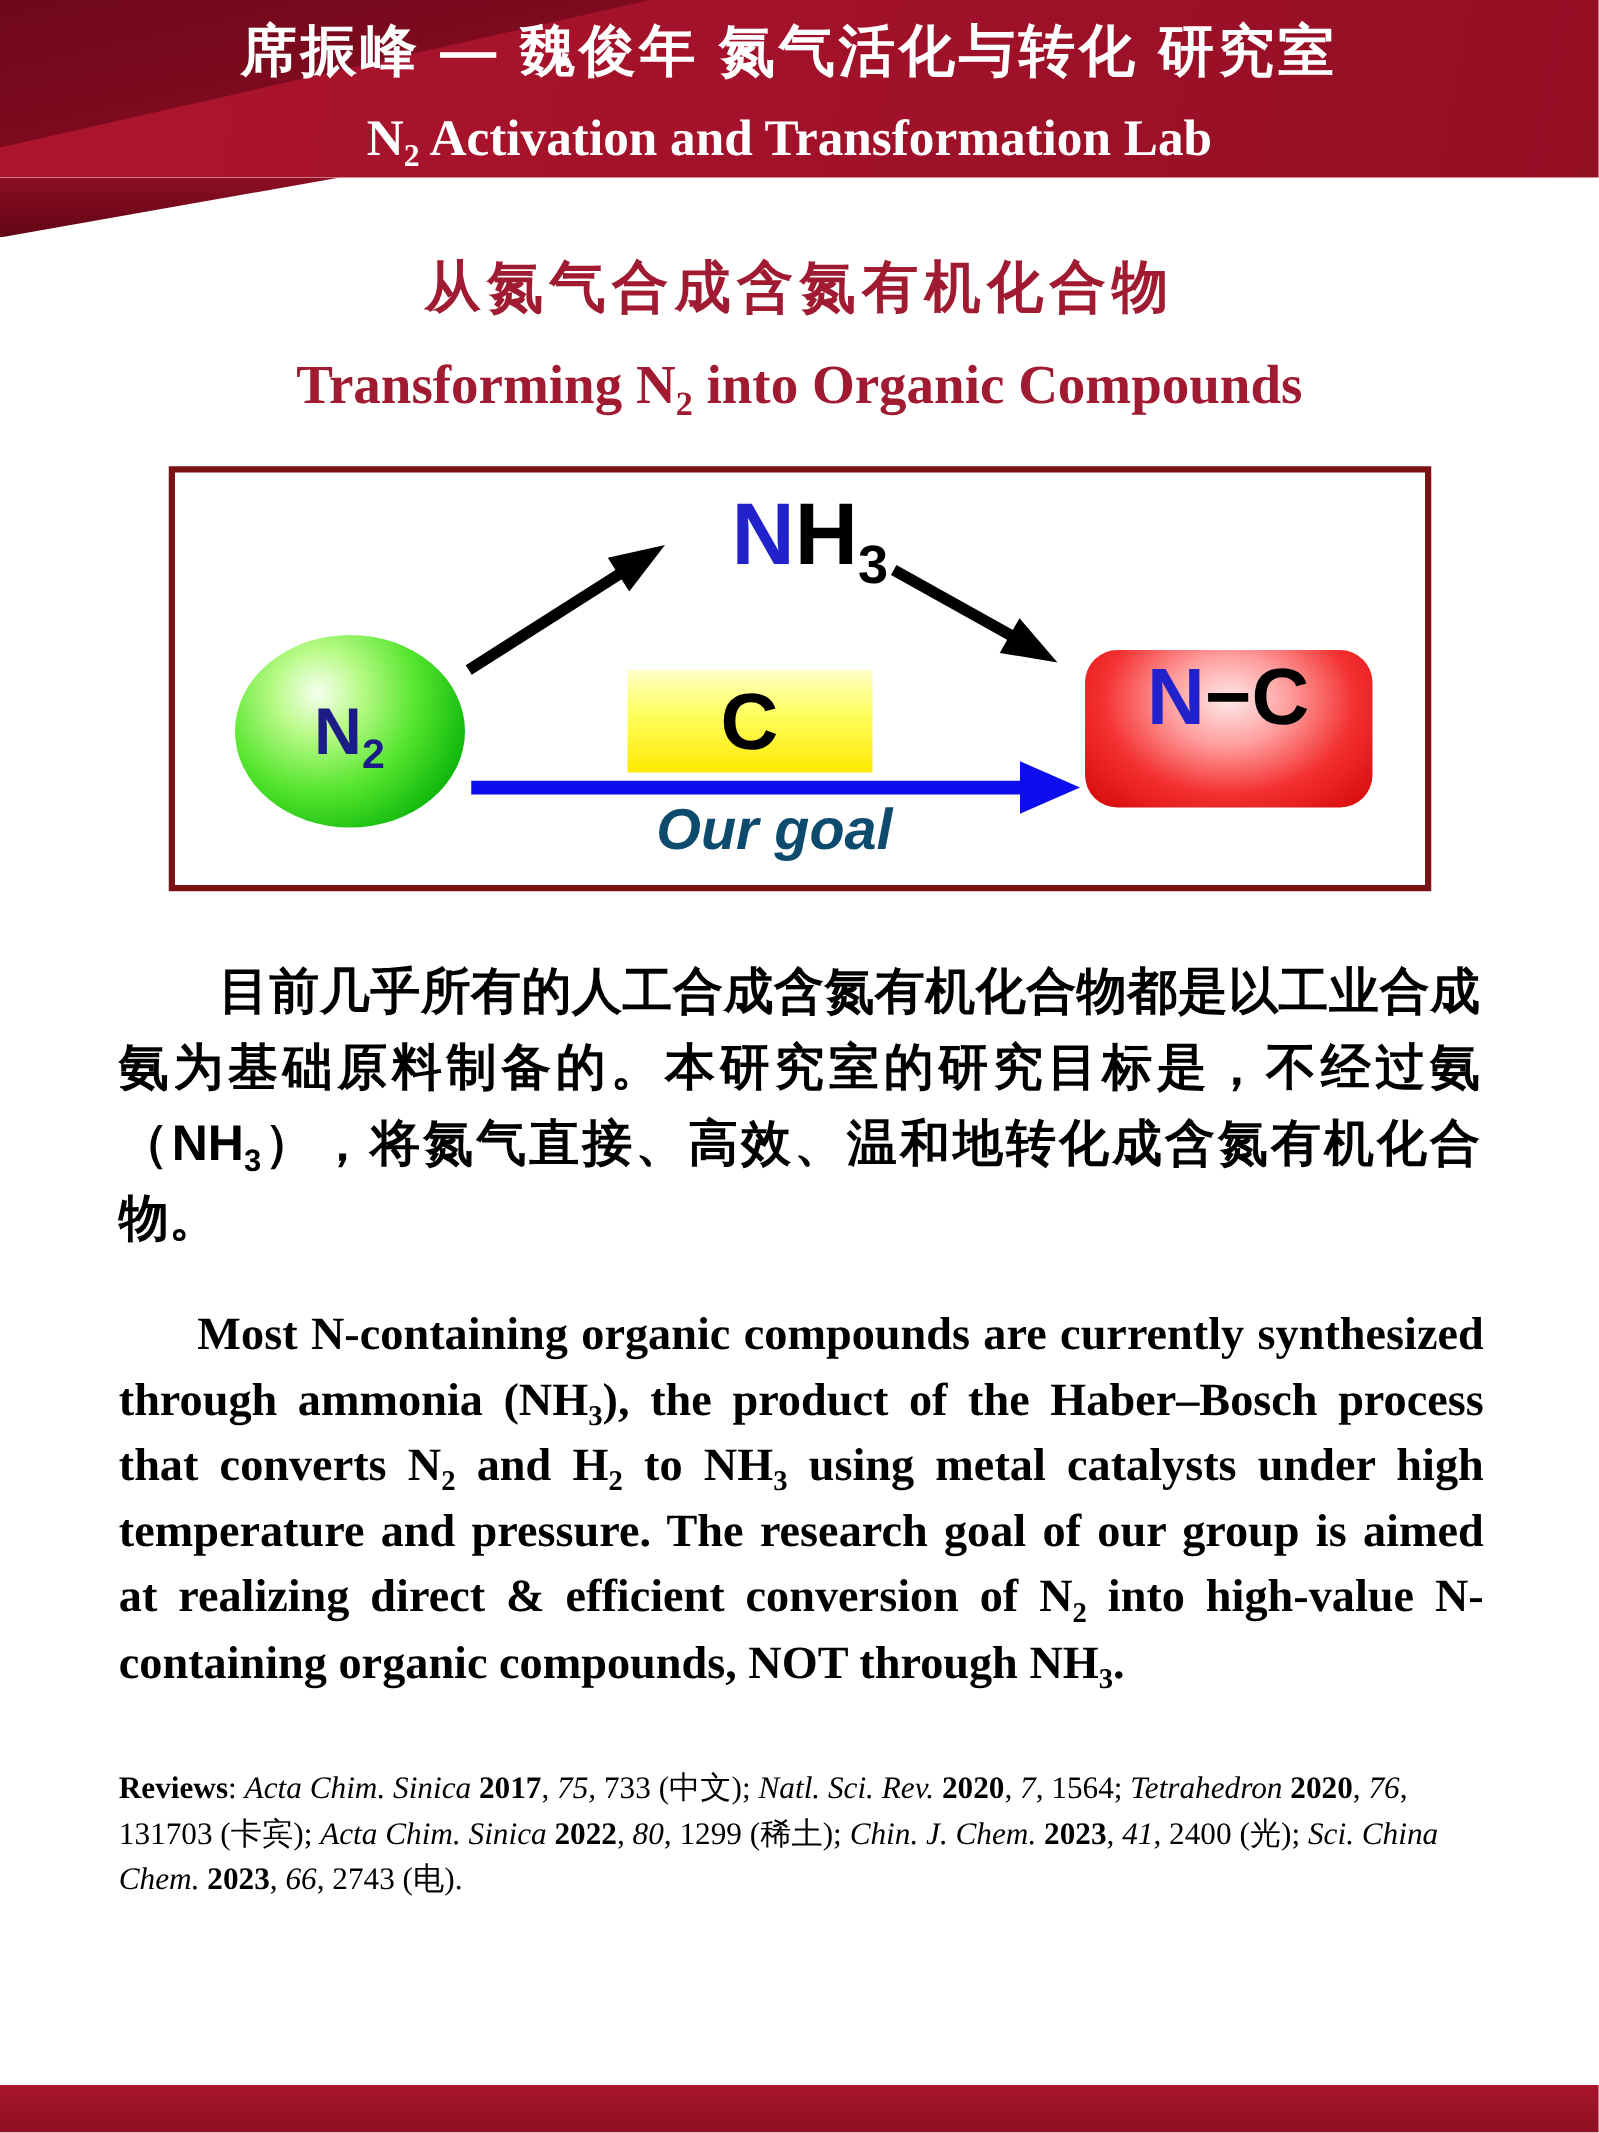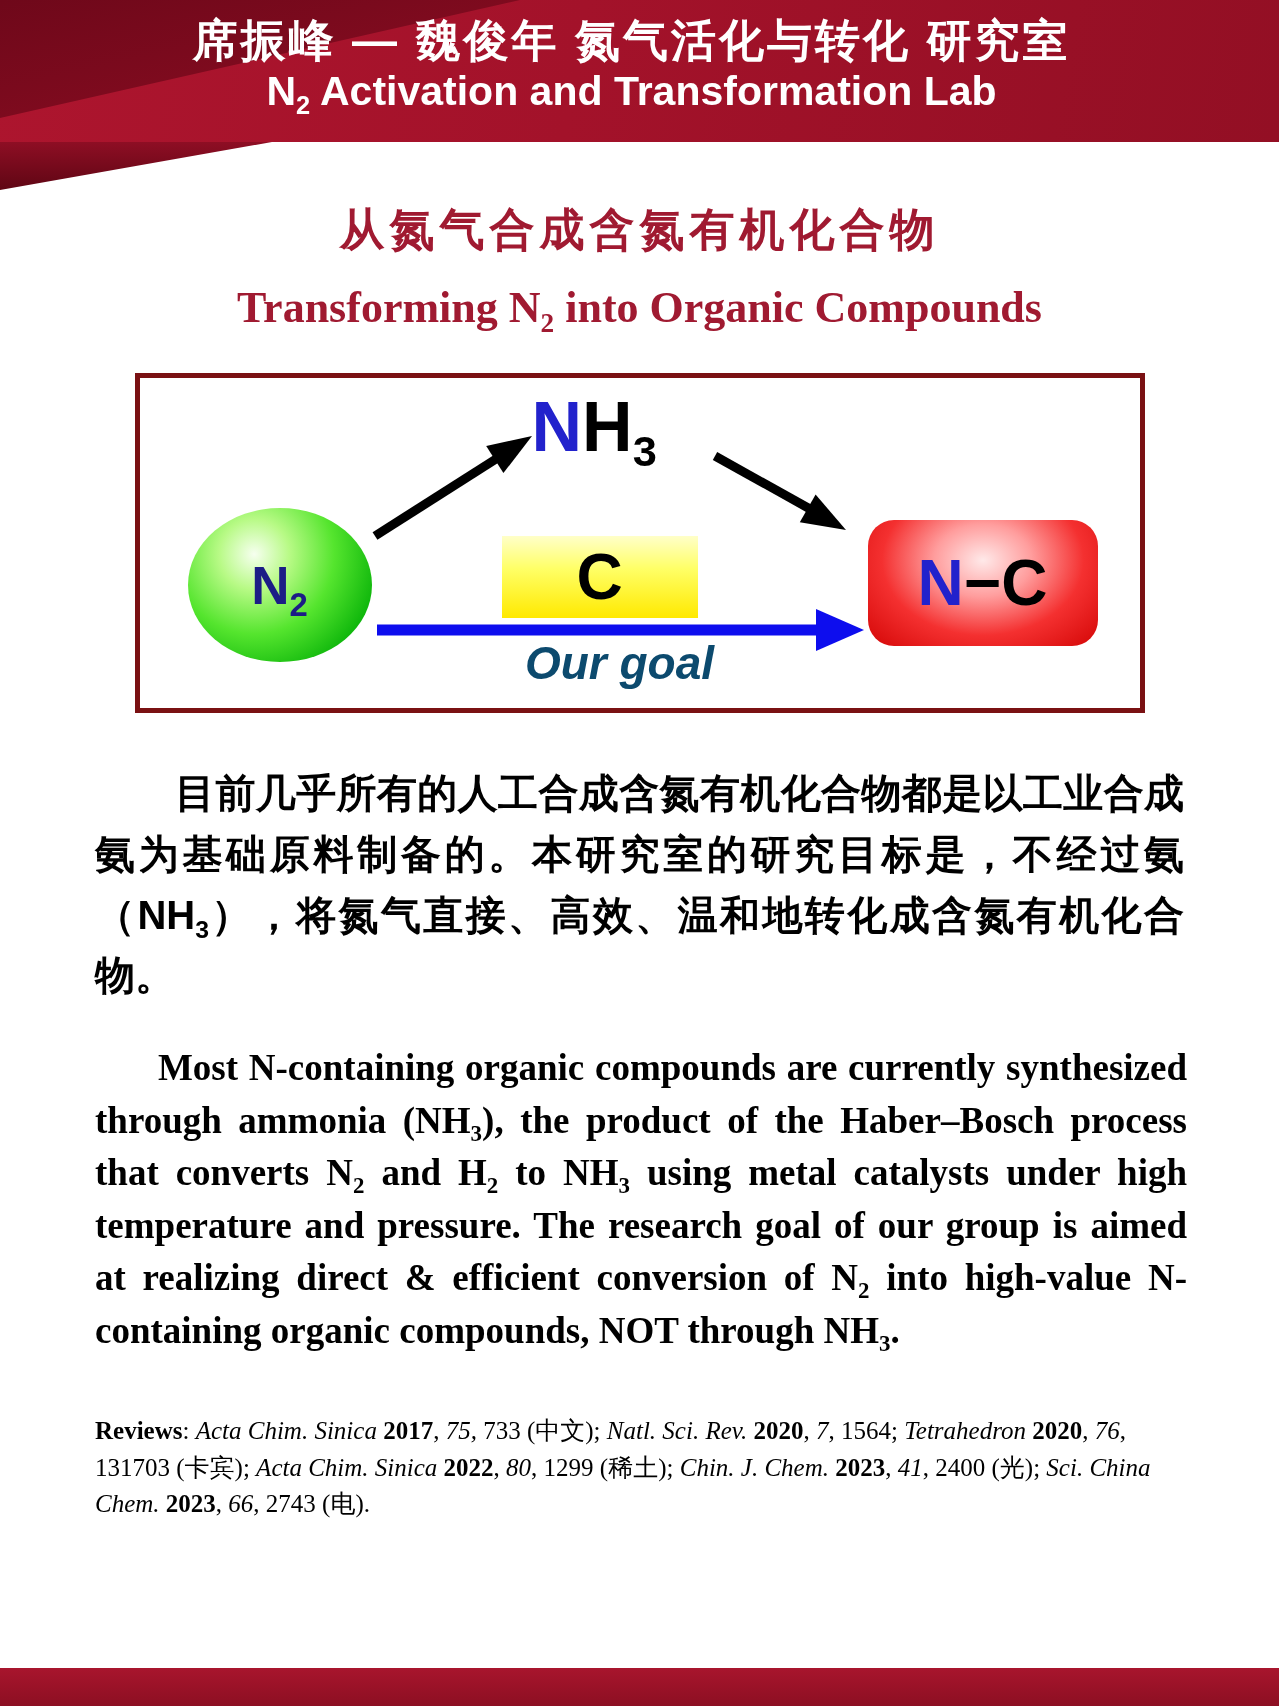--- a/index.html
+++ b/index.html
@@ -38,23 +38,23 @@
     position:relative; z-index:2;
     text-align:center;
     padding:15px 76px 0 60px;
   }
   .banner-zh {
     font-family:"Liberation Sans", sans-serif;
     font-weight:bold; font-size:45px;
     letter-spacing:3px; line-height:1.15;
   }
   .banner-en {
-    font-family:Liberation Sans, sans-serif;
+    font-family:Liberation Serif, serif;
     font-weight:bold; font-size:41px;
-    line-height:1.15; margin-top:1px;
+    line-height:1.15; margin-top:20px;
   }
 
   
   .section-title { margin-top:58px; text-align:center; color:#a01a31; }
   .st-zh {
     font-family:"Liberation Sans", sans-serif;
     font-weight:bold; font-size:45px; letter-spacing:5px;
   }
   .st-en {
     font-family:"Liberation Serif", serif;
@@ -74,38 +74,38 @@
     position:absolute; left:48px; top:130px;
     width:184px; height:154px; border-radius:50%;
     background:radial-gradient(circle at 36% 30%, #f6ffef 0%, #b8fa86 22%, #55e52e 50%, #0cb50a 80%, #069406 100%);
     display:flex; align-items:center; justify-content:center;
   }
   .ball-label {
     font-family:"Liberation Sans", sans-serif;
     font-weight:bold; font-size:53px; color:#1c1c86;
   }
   .nh3 {
-    position:absolute; left:392px; top:14px; width:200px;
-    text-align:left;
+    position:absolute; left:371px; top:14px; width:200px;
+    text-align:right;
     font-family:"Liberation Sans", sans-serif;
     font-weight:bold; font-size:70px; color:#000; line-height:1;
   }
   .cbox {
     position:absolute; left:362px; top:158px;
     width:196px; height:82px;
     background:linear-gradient(180deg, #ffffc9 0%, #ffff66 40%, #ffe900 100%);
     display:flex; align-items:center; justify-content:center;
     font-family:"Liberation Sans", sans-serif;
     font-weight:bold; font-size:64px; color:#000;
   }
   .ncbox {
     position:absolute; left:728px; top:142px;
     width:230px; height:126px; border-radius:26px;
     background:radial-gradient(ellipse at 50% 32%, #ffe9e9 0%, #ff9d9d 30%, #f43030 62%, #d40606 100%);
-    display:flex; align-items:center; justify-content:center;
+    display:flex; align-items:flex-start; justify-content:center;
     font-family:"Liberation Sans", sans-serif;
     font-weight:bold; font-size:64px; color:#000;
   }
   .goal {
     position:absolute; left:310px; top:258px; width:340px;
     text-align:center;
     font-family:"Liberation Sans", sans-serif;
     font-style:italic; font-weight:bold; font-size:46px; color:#0c4a6e;
   }
 

